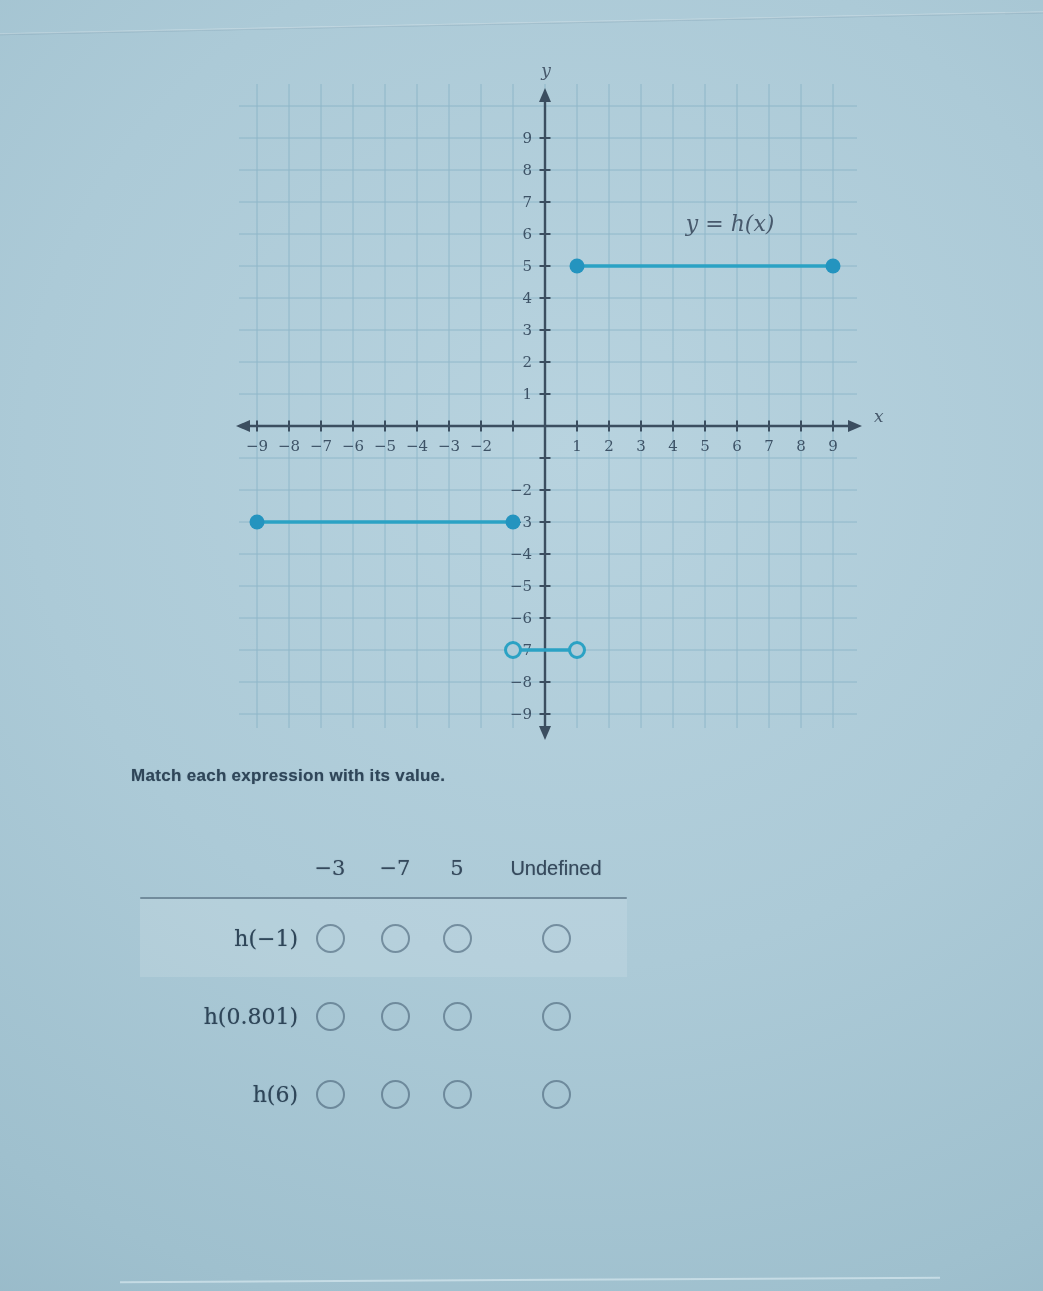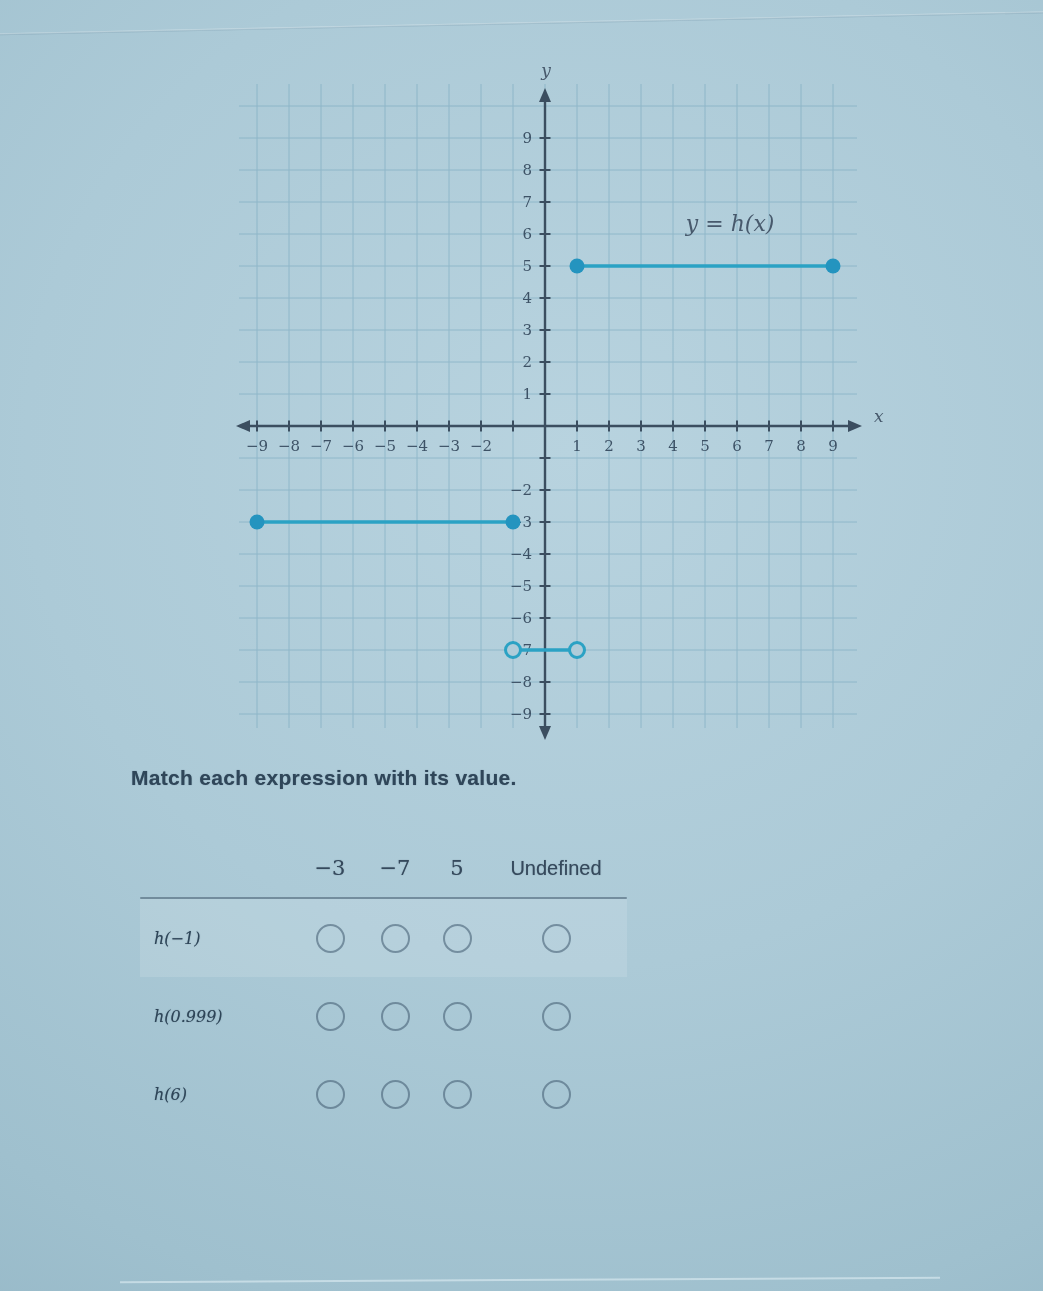--- a/index.html
+++ b/index.html
@@ -19,41 +19,42 @@
     transform:rotate(-1.2deg);
   }
   .artifact-bottom{
     position:absolute;left:120px;top:1279px;width:820px;height:2px;
     background:rgba(230,242,247,0.55);
     transform:rotate(-0.3deg);
   }
   svg.graph{position:absolute;left:0;top:0;width:1043px;height:780px;}
   .question{
     position:absolute;left:131px;top:766px;width:520px;
-    font-size:21px;font-weight:bold;letter-spacing:0.3px;color:#2f4659;
+    font-size:17px;font-weight:bold;letter-spacing:0.3px;color:#2f4659;
     text-shadow:0 0 1px rgba(47,70,89,0.55);
   }
   .match-table{position:absolute;left:140px;top:850px;width:487px;}
   .thead,.row{
     display:grid;grid-template-columns:158px 64px 66px 58px 140px;
     align-items:center;
   }
   .thead{height:36px;}
   .th{
     text-align:center;font-family:"DejaVu Serif",serif;
     font-size:21px;color:#35495c;text-shadow:0 0 1px rgba(53,73,92,0.5);
   }
   .th.undef{font-family:"Liberation Sans",sans-serif;font-size:20px;}
   .rule{height:2px;background:rgba(58,80,100,0.5);border-radius:1px;margin-top:11px;}
   .row{height:78px;}
   .row.band{background:rgba(255,255,255,0.13);}
   .expr{
-    font-family:"DejaVu Serif",serif;font-style:italic;
-    font-size:16px;color:#2e4558;padding-left:14px;
+    font-family:"DejaVu Serif",serif;
+    font-size:22px;color:#2e4558;padding-left:14px;
     text-shadow:0 0 1px rgba(46,69,88,0.5);
+    text-align:right;
   }
   .cell{display:flex;justify-content:center;align-items:center;}
   .radio{
     width:29px;height:29px;border-radius:50%;
     border:2px solid rgba(62,88,110,0.55);
     background:transparent;box-sizing:border-box;cursor:pointer;
   }
 </style>
 </head>
 <body>
@@ -227,21 +228,21 @@
             <span class="radio"></span>
           </div>
           <div class="cell">
             <span class="radio"></span>
           </div>
           <div class="cell">
             <span class="radio"></span>
           </div>
         </div>
         <div class="row">
-          <div class="expr">h(0.999)</div>
+          <div class="expr">h(0.801)</div>
           <div class="cell">
             <span class="radio"></span>
           </div>
           <div class="cell">
             <span class="radio"></span>
           </div>
           <div class="cell">
             <span class="radio"></span>
           </div>
           <div class="cell">

